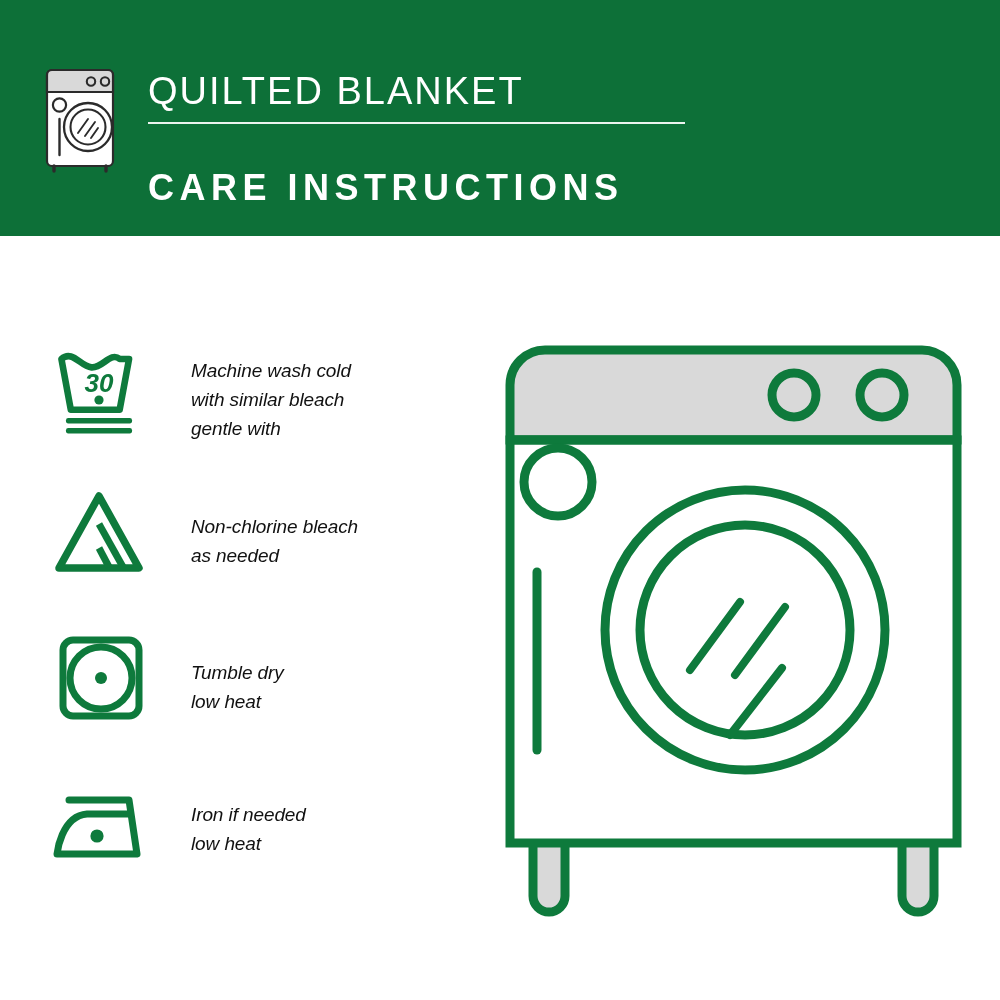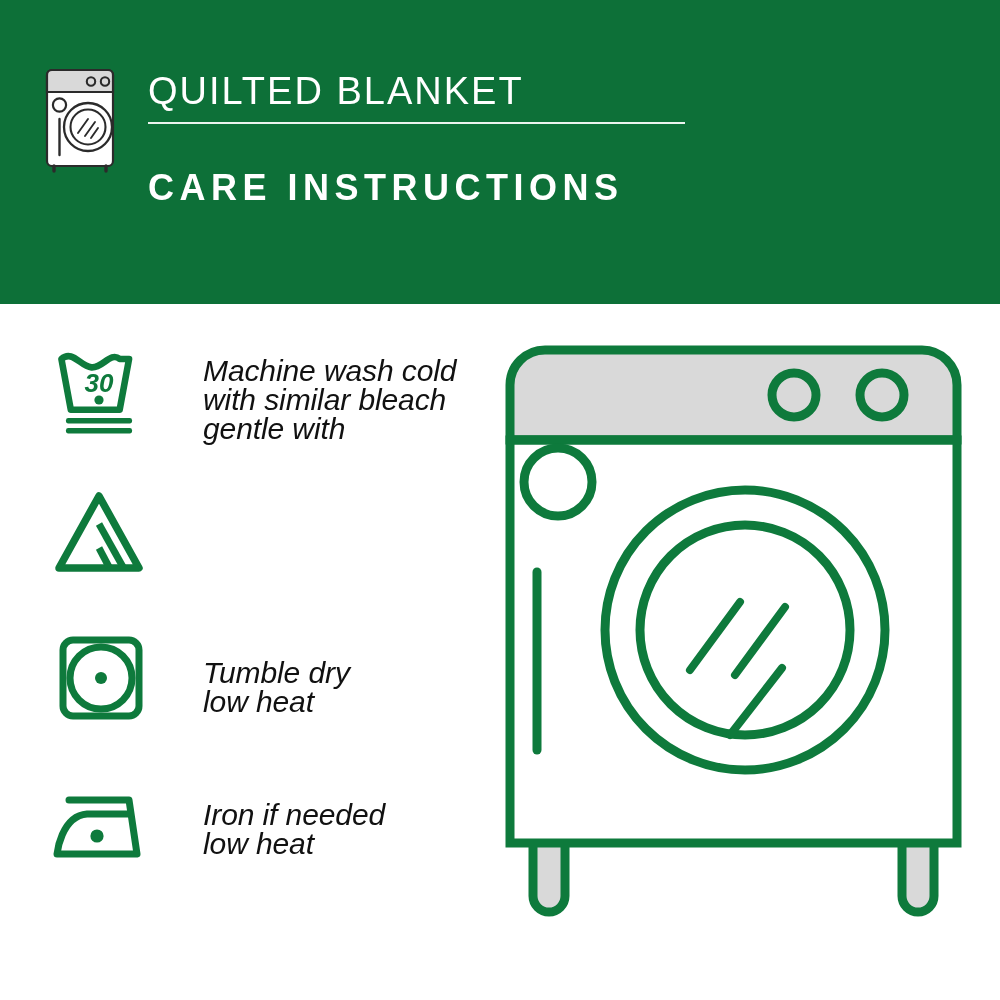--- a/index.html
+++ b/index.html
@@ -6,21 +6,21 @@
   html, body {
     width:1000px; height:1000px;
     background:#ffffff;
     font-family:"Liberation Sans", sans-serif;
     overflow:hidden;
   }
   .page { position:relative; width:1000px; height:1000px; background:#fff; }
 
   
   .header {
-    position:absolute; left:0; top:0; width:1000px; height:304px;
+    position:absolute; left:0; top:0; width:1000px; height:236px;
     background:#0d7038;
   }
   .header-inner {
     position:absolute; left:40px; top:62px;
     display:flex; align-items:flex-start;
   }
   .logo-icon { width:92px; height:112px; flex:none; margin-right:16px; }
   .title-block { padding-top:6px; }
   .title-main {
     color:#ffffff;
@@ -46,23 +46,23 @@
   }
 
   
   .symbols { position:absolute; left:47px; top:340px; width:430px;font-style:italic; }
   .symbol-row {
     display:flex; align-items:flex-start;
     height:146px;
   }
   .symbol-icon { width:110px; flex:none; display:flex; align-items:flex-start; justify-content:flex-start; }
   .symbol-text {
-    margin-left:46px;
+    margin-left:34px;
     color:#111111;
-    font-size:30px;
+    font-size:19px;
     line-height:29px;
     font-weight:400;
     letter-spacing:-0.1px;
     padding-top:2px;
   }
   .symbol-text .ln { display:block; white-space:nowrap; }
   .row-wash .symbol-text { padding-top:16px; }
   .row-bleach .symbol-text { padding-top:26px; }
   .row-dry .symbol-text { padding-top:26px; }
   .row-iron .symbol-text { padding-top:22px; }
@@ -132,20 +132,24 @@
       </span>
     </div>
 
     <div class="symbol-row row-bleach">
       <span class="symbol-icon">
         <svg viewBox="0 0 104 96" width="104" height="96" aria-hidden="true">
           <path d="M52 10 L92 82 L12 82 Z" fill="none" stroke="#0e7a3c" stroke-width="7.5" stroke-linejoin="round"></path>
           <line x1="52" y1="38" x2="76" y2="81" stroke="#0e7a3c" stroke-width="7" stroke-linecap="butt"></line>
           <line x1="52" y1="62" x2="62" y2="81" stroke="#0e7a3c" stroke-width="7" stroke-linecap="butt"></line>
         </svg>
+      </span>
+      <span class="symbol-text">
+        <span class="ln">Non-chlorine bleach</span>
+        <span class="ln">as needed</span>
       </span>
     </div>
 
     <div class="symbol-row row-dry">
       <span class="symbol-icon">
         <svg viewBox="0 0 104 96" width="104" height="96" aria-hidden="true">
           <rect x="16" y="8" width="76" height="76" rx="10" fill="none" stroke="#0e7a3c" stroke-width="7"></rect>
           <circle cx="54" cy="46" r="31" fill="none" stroke="#0e7a3c" stroke-width="7"></circle>
           <circle cx="54" cy="46" r="6" fill="#0e7a3c"></circle>
         </svg>

